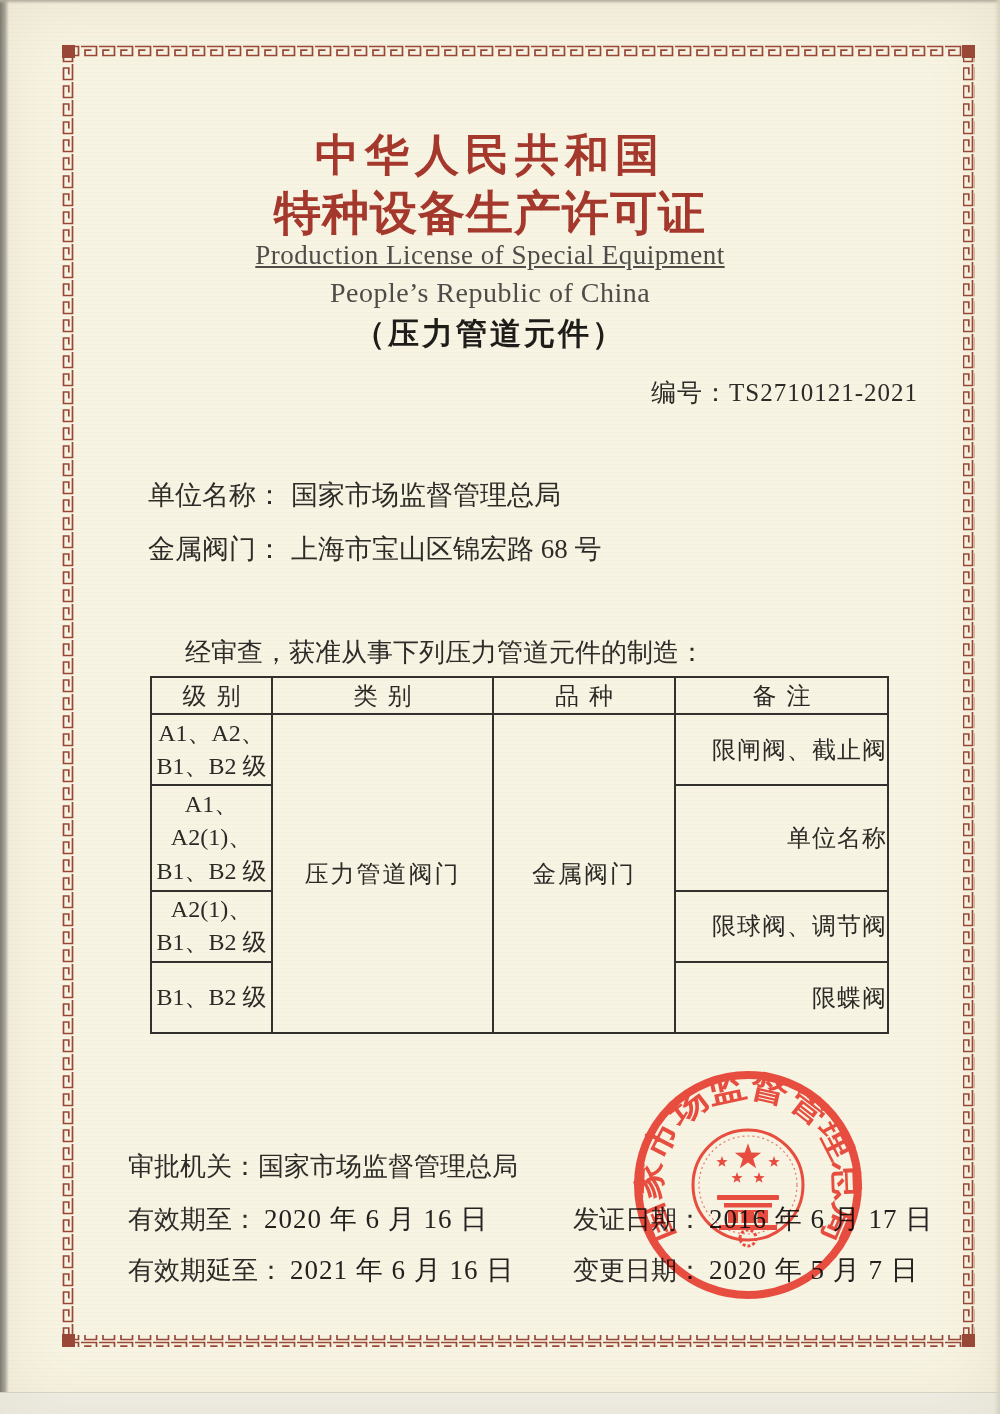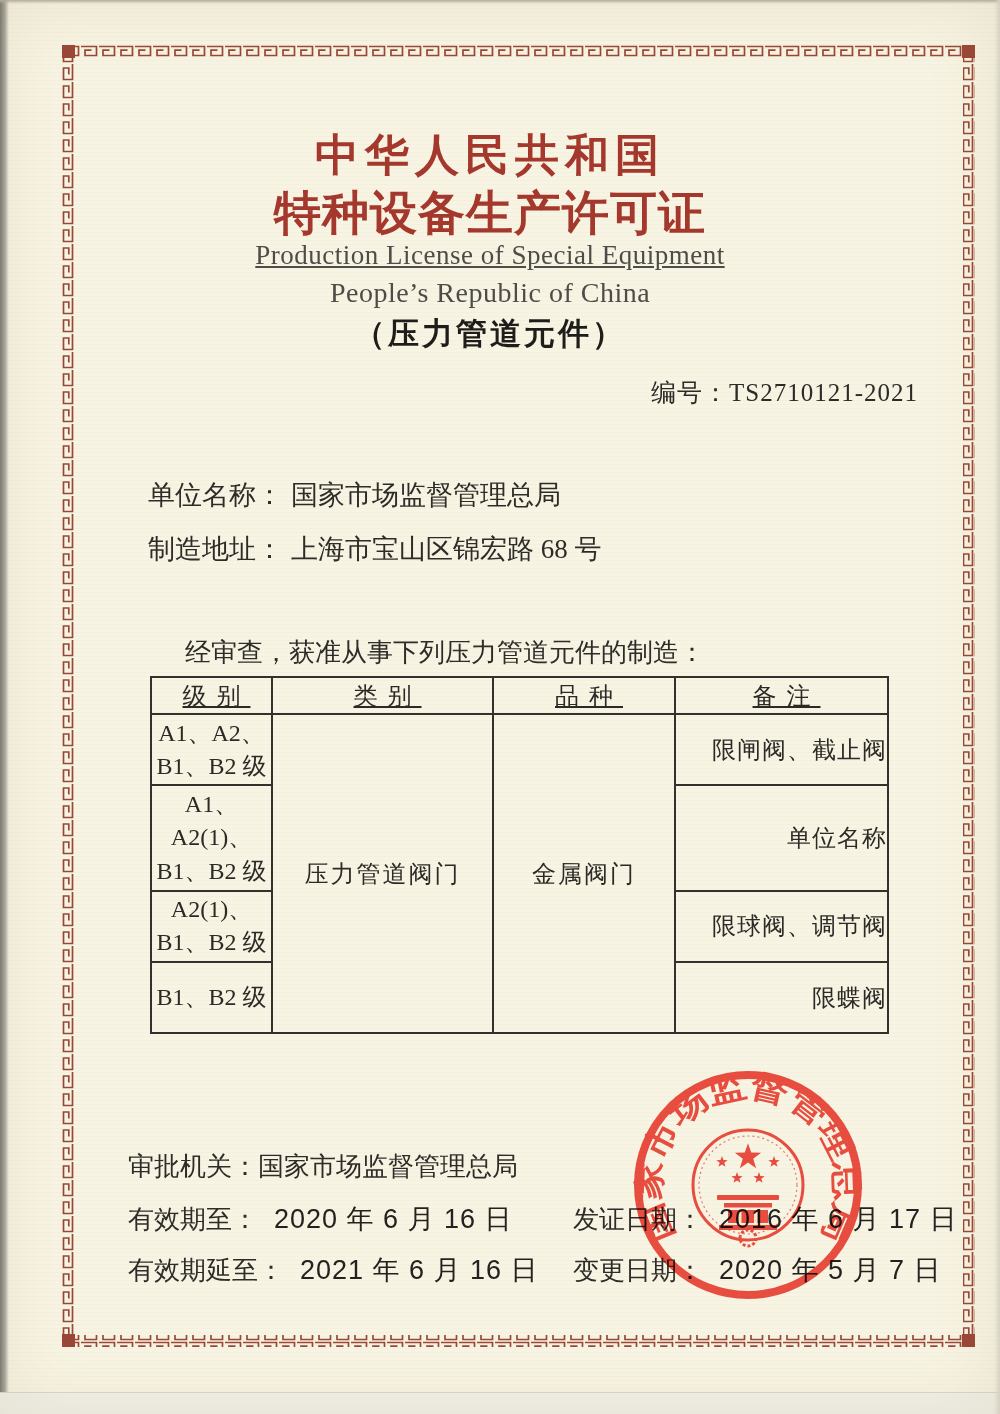--- a/index.html
+++ b/index.html
@@ -43,24 +43,24 @@
 
   table.lic{
     position:absolute;left:150px;top:676px;width:737px;height:358px;
     border-collapse:collapse;table-layout:fixed;font-size:24px;color:#2c2a27;
   }
   table.lic th,table.lic td{border:2px solid #33312d;padding:0;vertical-align:middle;}
   table.lic th{font-weight:400;letter-spacing:10px;text-indent:10px;}
   td.grade{text-align:center;line-height:1.38;}
   td.mid{text-align:center;letter-spacing:2px;}
   td.note{text-align:right;padding-left:14px;letter-spacing:1px;}
-  tr.hrow{height:36px;text-decoration:underline;} tr.r1{height:67px;} tr.r2{height:100px;} tr.r3{height:69px;} tr.r4{height:68px;}
+  tr.hrow{height:36px;} tr.r1{height:67px;} tr.r2{height:100px;} tr.r3{height:69px;} tr.r4{height:68px;}
 
   .foot{position:absolute;font-size:26px;white-space:nowrap;color:#2e2c29;z-index:2;text-align:right;}
-  .foot .date{font-family:Liberation Sans, sans-serif;font-size:27px;letter-spacing:1px;color:#242220;margin-left:16px;}
+  .foot .date{font-family:Liberation Serif, serif;font-size:27px;letter-spacing:1px;color:#242220;margin-left:6px;}
   .f-auth{left:128px;top:1149px;}
   .f-valid{left:128px;top:1201px;}
   .f-ext{left:128px;top:1252px;}
   .f-issue{left:573px;top:1201px;}
   .f-change{left:573px;top:1252px;}
 
   .seal{
     position:absolute;left:629px;top:1066px;width:238px;height:238px;
     mix-blend-mode:multiply;opacity:.92;z-index:3;pointer-events:none;
   }
@@ -97,21 +97,21 @@
   <div class="center scope">（压力管道元件）</div>
 
   <div class="serial">
     <span>编号：</span><span>TS2710121-2021</span>
   </div>
 
   <div class="field f-name">
     <span>单位名称：</span><span class="val">国家市场监督管理总局</span>
   </div>
   <div class="field f-addr">
-    <span>制造地址：</span><span class="val">上海市宝山区锦宏路 68 号</span>
+    <span>金属阀门：</span><span class="val">上海市宝山区锦宏路 68 号</span>
   </div>
 
   <div class="intro">经审查，获准从事下列压力管道元件的制造：</div>
 
   <table class="lic">
     <colgroup>
       <col style="width:121px">
         <col style="width:221px">
         <col style="width:182px">
         <col style="width:213px">

